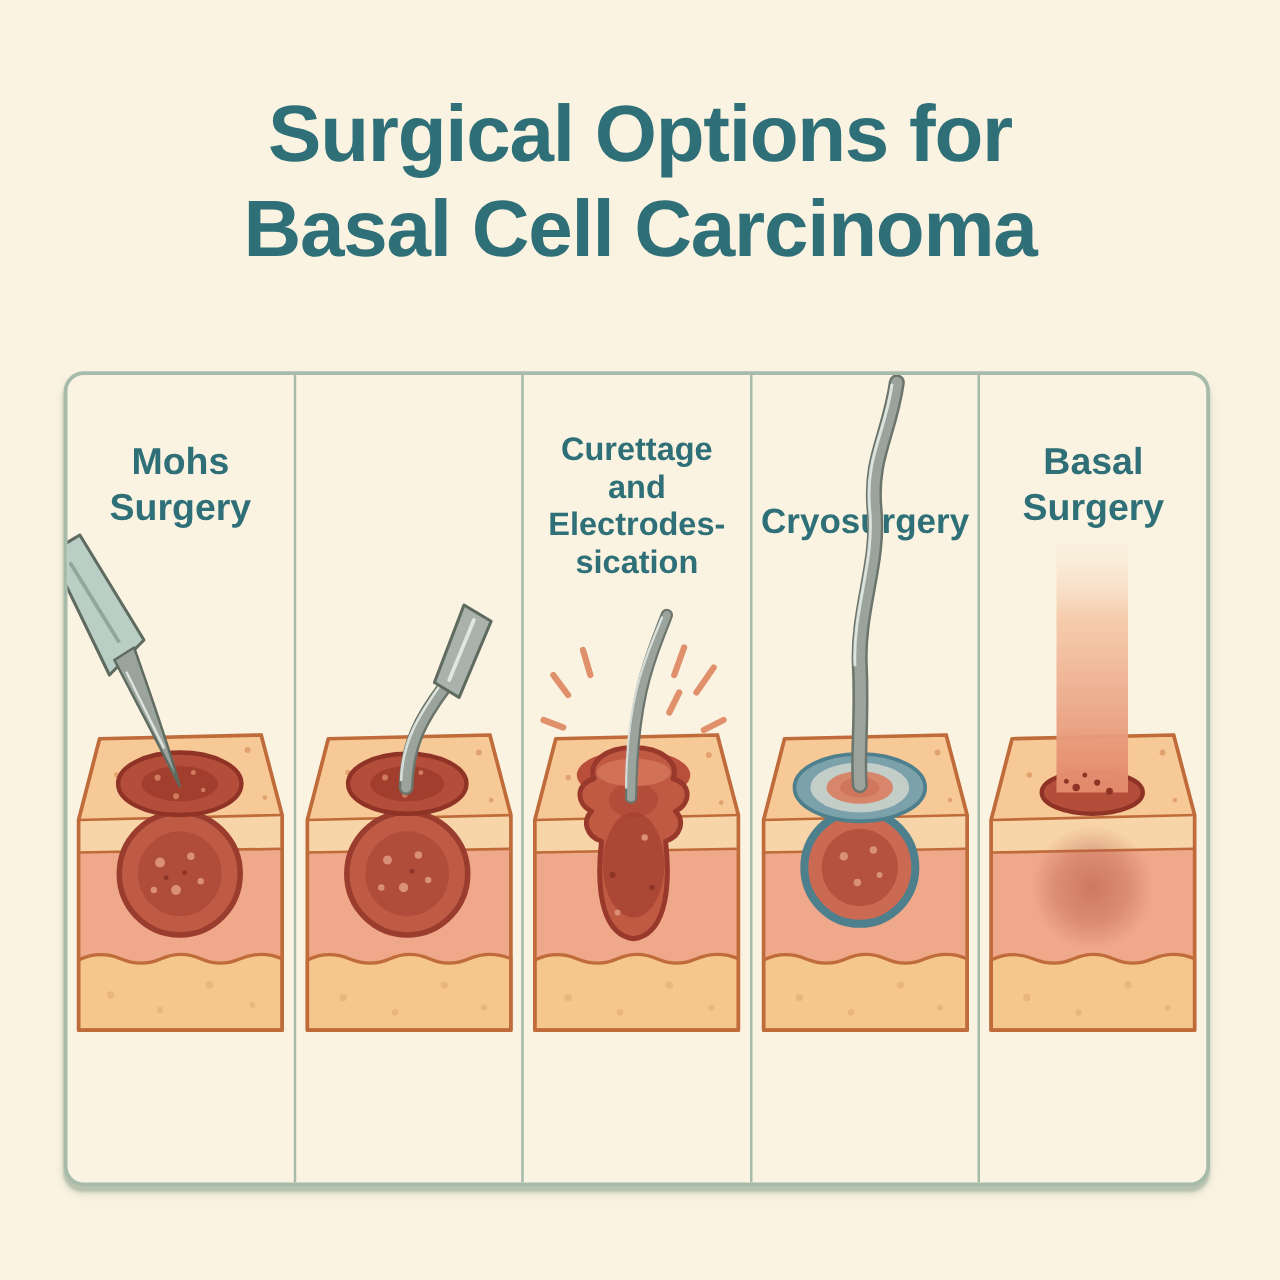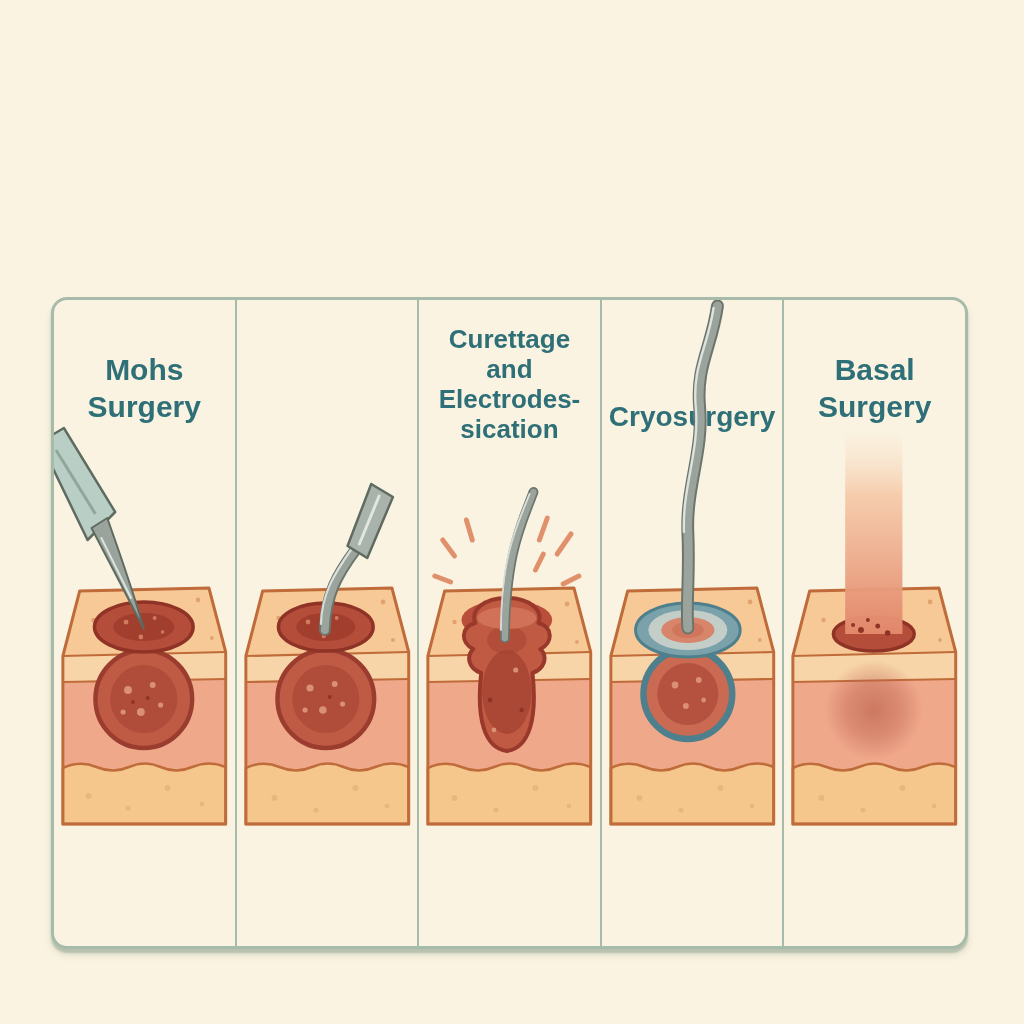--- a/index.html
+++ b/index.html
@@ -25,21 +25,21 @@
   .panel{position:relative;flex:1;border-right:2.5px solid var(--frame,#a7bbaa);}
   .panel:last-child{border-right:none;}
   .panel-label{
     position:absolute;left:0;width:100%;text-align:center;
     font-weight:bold;color:var(--teal,#2e6f78);
     white-space:pre-line;z-index:2;line-height:1.22;
   }
   .panel-mohs .panel-label,
   .panel-excision .panel-label,
   .panel-laser .panel-label{top:52px;font-size:30px;}
-  .panel-curettage .panel-label{top:24px;font-size:26px;line-height:1.16;}
+  .panel-curettage .panel-label{top:44px;font-size:26px;line-height:1.16;}
   .panel-cryo .panel-label{top:100px;font-size:28px;}
   .panel svg{position:absolute;left:0;top:0;width:100%;height:100%;z-index:1;}
   .panel-cryo svg{z-index:3;}
 
   
   .sk-top{fill:var(--skin-top,#f7c997);}
   .sk-epi{fill:var(--skin-epi,#f8d5a9);}
   .sk-derm{fill:var(--skin-derm,#f0a88b);}
   .sk-sub{fill:var(--skin-sub,#f5c78c);stroke:var(--skin-line,#bf6b3a);stroke-width:2.5;}
   .sk-outline{fill:none;stroke:var(--skin-line,#bf6b3a);stroke-width:3;stroke-linejoin:round;}
@@ -69,20 +69,22 @@
   .frost-out{fill:var(--frost,#7ba1ab);stroke:var(--frost-ring,#4e7f8d);stroke-width:3;}
   .frost-mid{fill:#c4cec9;}
   .frost-in{fill:#d7856b;}
   .frost-core{fill:#d0765c;}
   .tm-frozen{fill:#cb6a53;stroke:var(--frost-ring,#4e7f8d);stroke-width:6.5;}
 </style>
 </head>
 <body>
 
 <div class="title">
+  <div>Surgical Options for</div>
+  <div>Basal Cell Carcinoma</div>
 </div>
 
 <div class="frame">
 
   <div class="panel panel-mohs">
     <div class="panel-label">Mohs
 Surgery</div>
     <svg viewBox="0 0 183 646" preserveAspectRatio="none">
       <g>
         <polygon class="sk-top" points="26,291 157,288 174,352 9,356"></polygon>

